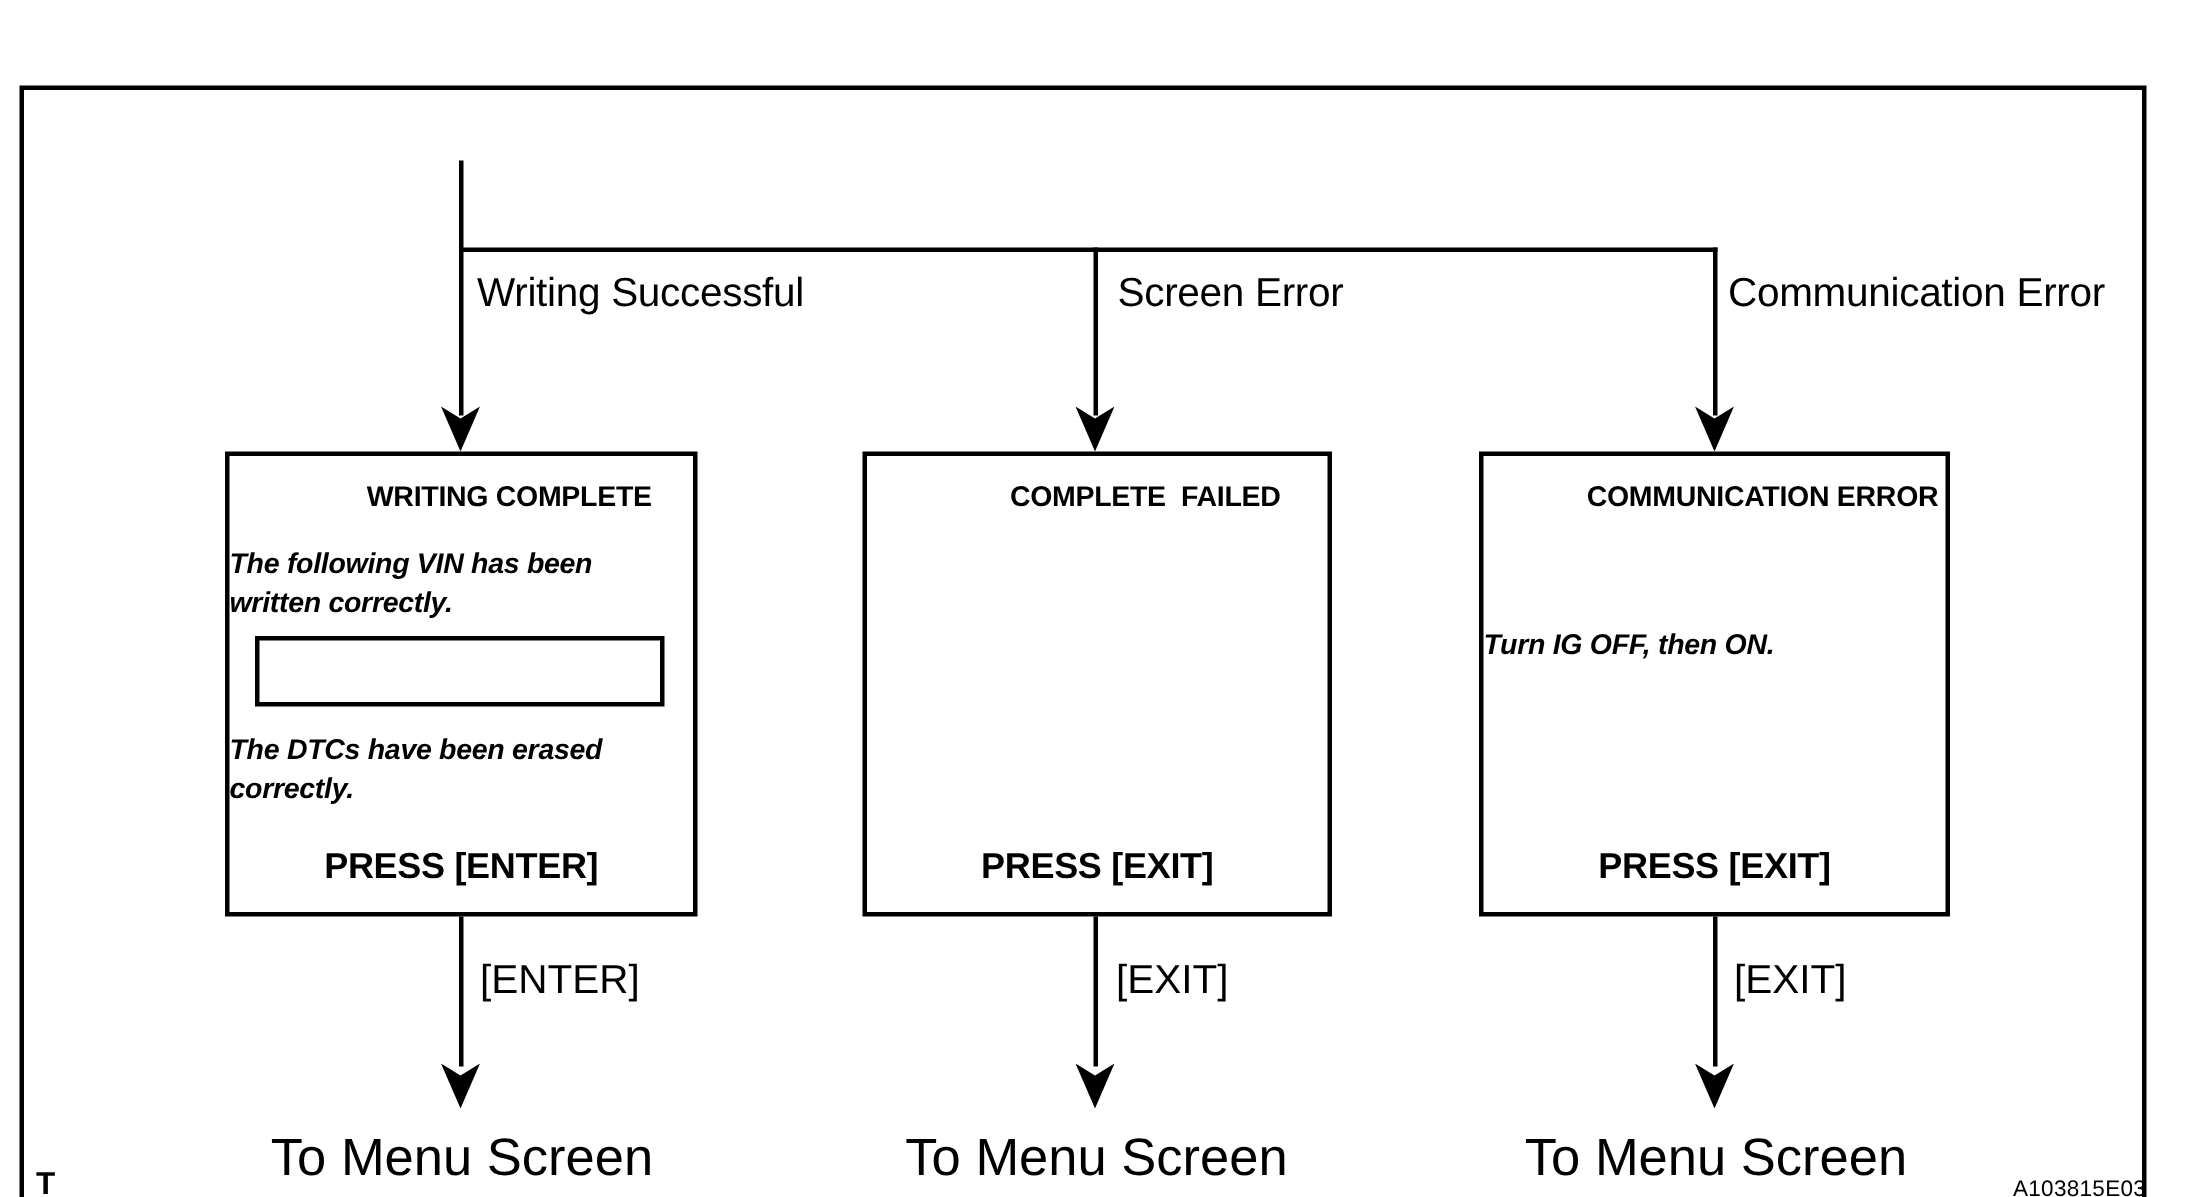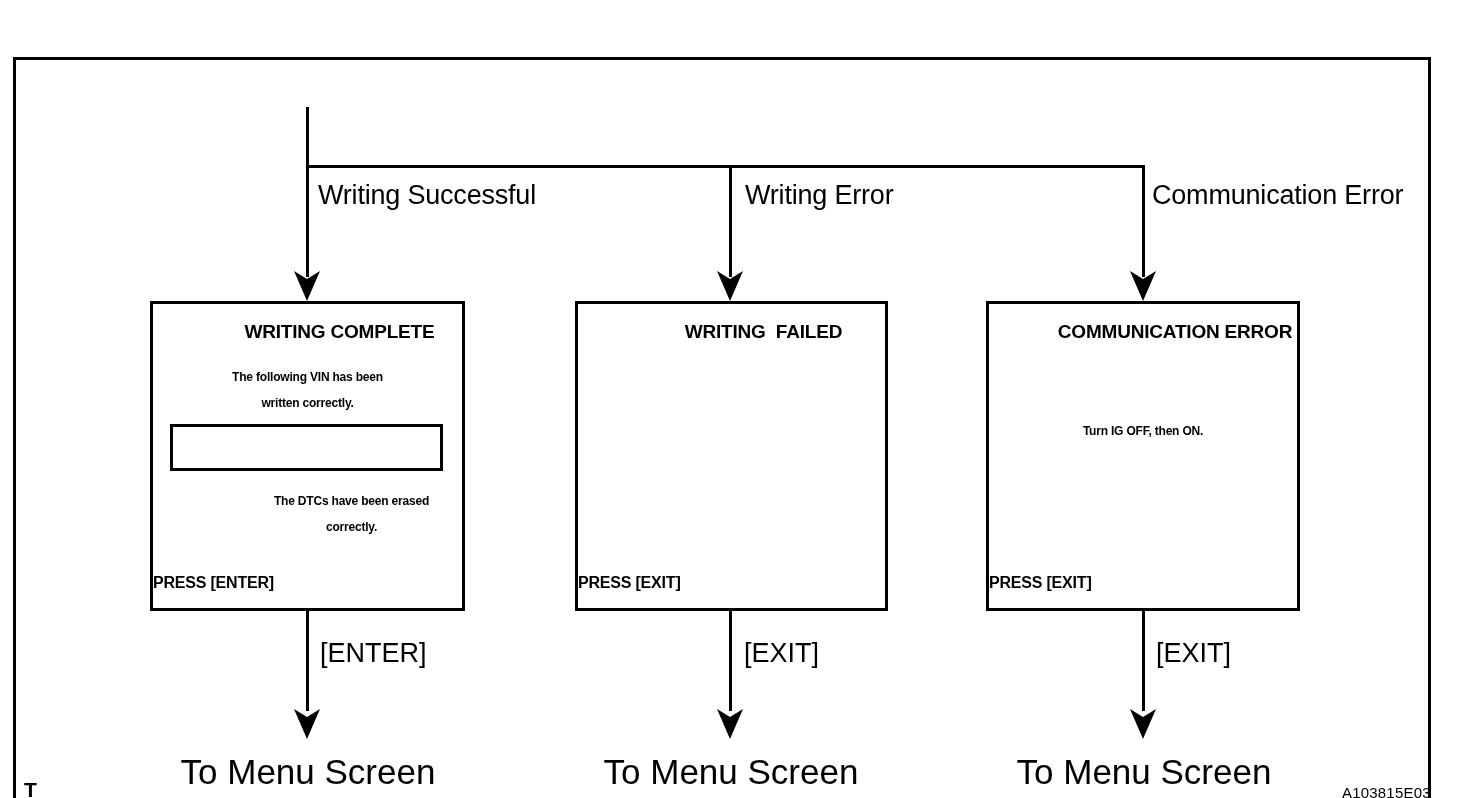--- a/index.html
+++ b/index.html
@@ -30,34 +30,34 @@
     border:3px solid #000;background:#fff;
     box-sizing:border-box;
   }
   .screen-title{
     position:absolute;top:17px;left:0;width:100%;
     text-align:center;font-weight:bold;font-size:19px;
     letter-spacing:-0.2px;white-space:pre;padding-left:32px;
   }
   .screen-msg{
     position:absolute;left:0;width:100%;
-    text-align:center;font-weight:bold;font-size:12px;
-    line-height:26px;letter-spacing:-0.2px;white-space:pre-line;
+    text-align:left;font-weight:bold;font-size:19px;
+    line-height:26px;letter-spacing:-0.2px;white-space:pre-line;font-style:italic;
   }
   .msg-top{top:60px;}
-  .msg-bottom{top:184px;padding-left:44px;}
+  .msg-bottom{top:184px;}
   .msg-mid{top:114px;}
   .vin-field{
     position:absolute;left:17px;top:120px;
     width:273px;height:47px;
     border:3px solid #000;box-sizing:border-box;background:#fff;
   }
   .press-label{
     position:absolute;bottom:16px;left:0;width:100%;
-    font-weight:bold;font-size:16px;letter-spacing:-0.2px;
+    text-align:center;font-weight:bold;font-size:24px;letter-spacing:-0.2px;
   }
   .key-label{
     position:absolute;top:600px;
     font-size:27px;white-space:nowrap;
   }
   .dest-label{
     position:absolute;top:714px;
     transform:translateX(-50%);
     font-size:35px;white-space:nowrap;
   }
@@ -92,35 +92,35 @@
         <polygon points="0,0 13,8 26,0 13,30" fill="#000"></polygon>
       </svg>
   </div>
   <div class="arrowhead" style="left:1130px;top:233px;">
     <svg width="26" height="30" viewBox="0 0 26 30">
         <polygon points="0,0 13,8 26,0 13,30" fill="#000"></polygon>
       </svg>
   </div>
 
   <div class="branch-label" style="left:318px;">Writing Successful</div>
-  <div class="branch-label" style="left:745px;">Writing Error</div>
+  <div class="branch-label" style="left:745px;">Screen Error</div>
   <div class="branch-label" style="left:1152px;">Communication Error</div>
 
   <div class="screen-box" style="left:150px;width:315px;">
     <div class="screen-title">WRITING COMPLETE</div>
     <div class="screen-msg msg-top">The following VIN has been
 written correctly.</div>
     <div class="vin-field"></div>
     <div class="screen-msg msg-bottom">The DTCs have been erased
 correctly.</div>
     <div class="press-label">PRESS [ENTER]</div>
   </div>
 
   <div class="screen-box" style="left:575px;width:313px;">
-    <div class="screen-title">WRITING  FAILED</div>
+    <div class="screen-title">COMPLETE  FAILED</div>
     <div class="press-label">PRESS [EXIT]</div>
   </div>
 
   <div class="screen-box" style="left:986px;width:314px;">
     <div class="screen-title">COMMUNICATION ERROR</div>
     <div class="screen-msg msg-mid">Turn IG OFF, then ON.</div>
     <div class="press-label">PRESS [EXIT]</div>
   </div>
 
   <div class="vline" style="left:306px;top:573px;width:3px;height:100px;"></div>

